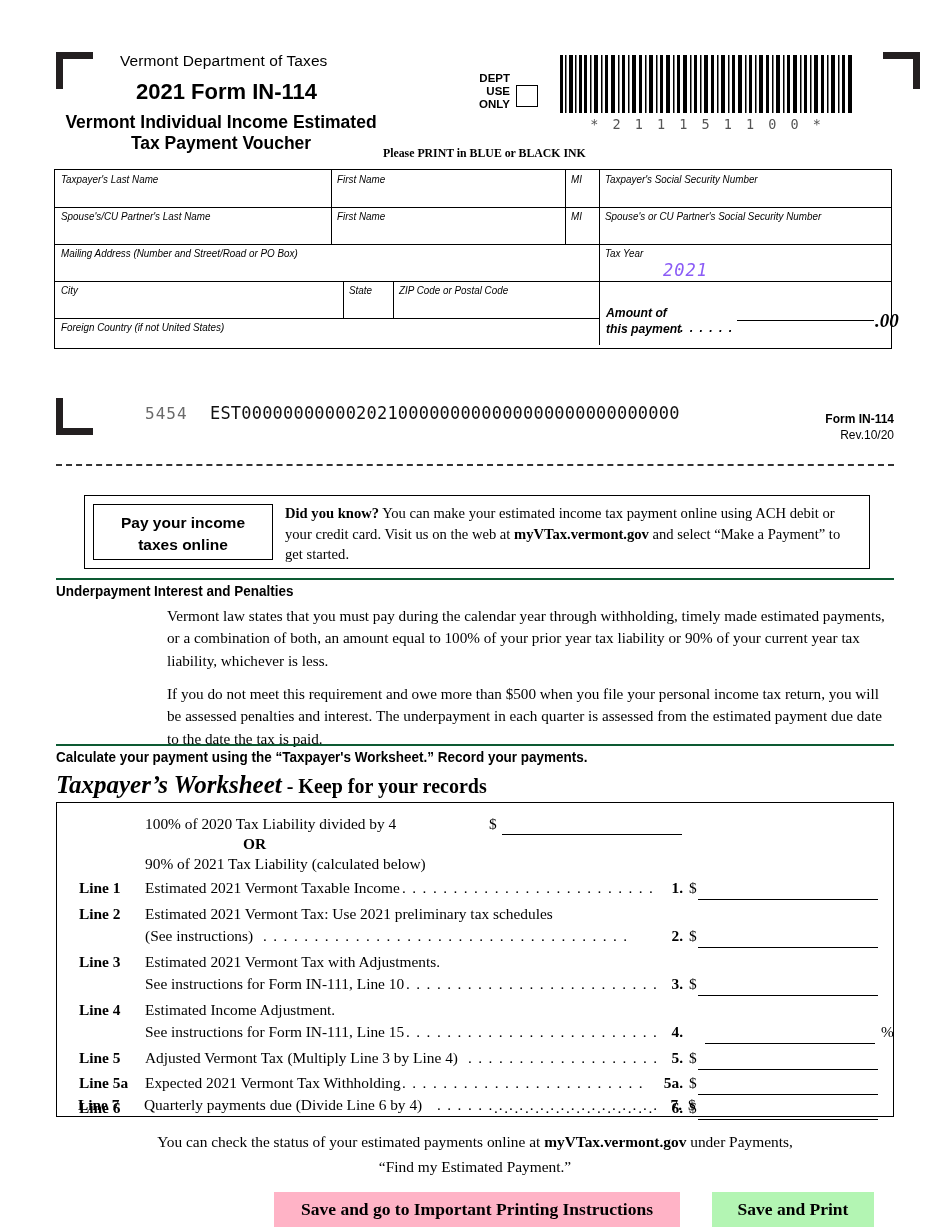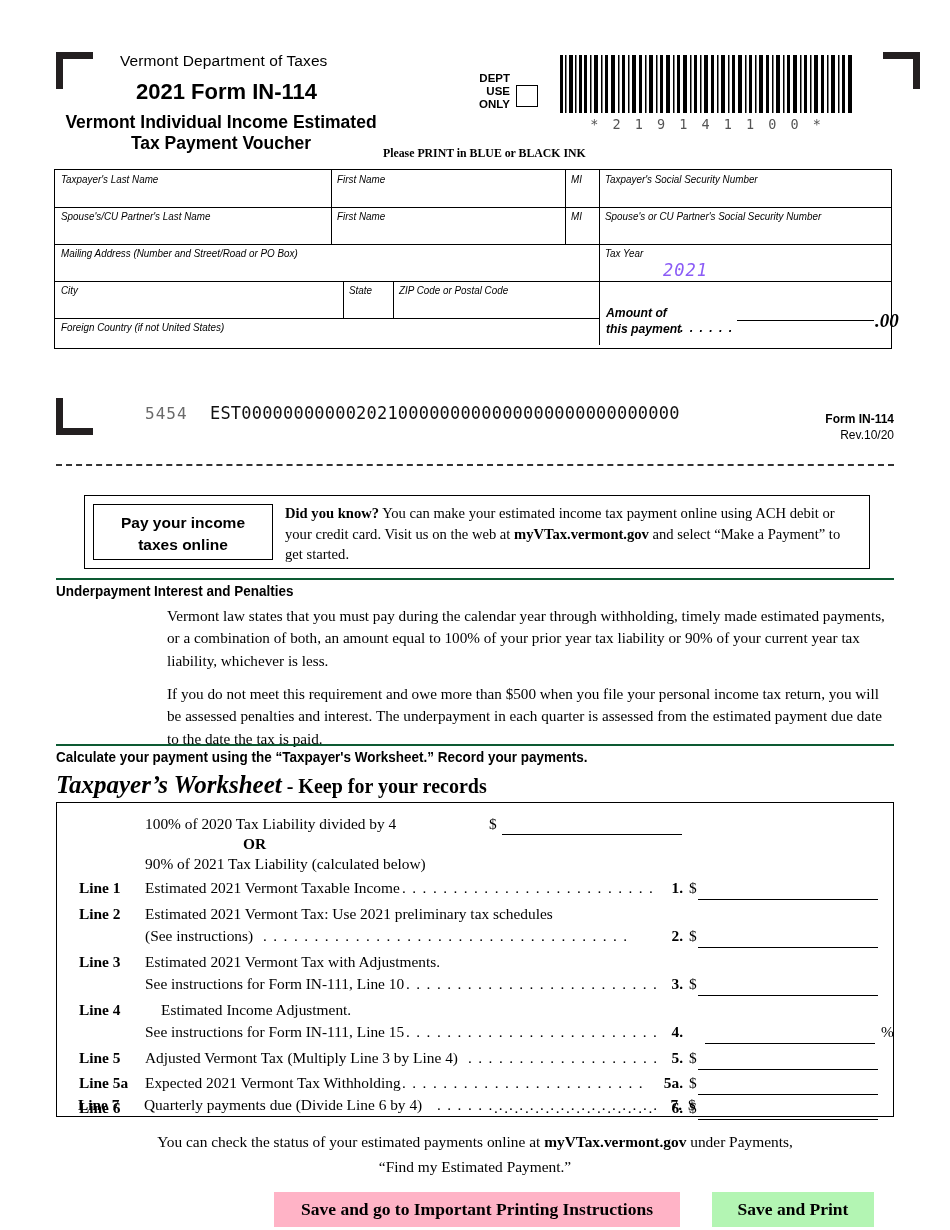--- a/index.html
+++ b/index.html
@@ -414,21 +414,21 @@
       <rect x="250" y="0" width="1.5" height="58"></rect>
         <rect x="254" y="0" width="4" height="58"></rect>
       <rect x="261" y="0" width="3" height="58"></rect>
         <rect x="267" y="0" width="1.5" height="58"></rect>
       <rect x="271" y="0" width="4" height="58"></rect>
         <rect x="278" y="0" width="1.5" height="58"></rect>
       <rect x="282" y="0" width="3" height="58"></rect>
         <rect x="288" y="0" width="4" height="58"></rect>
     </g>
   </svg>
-  <div class="barcode-num">* 2 1 9 1 4 1 1 0 0 *</div>
+  <div class="barcode-num">* 2 1 1 1 5 1 1 0 0 *</div>
   <div class="print-ink">Please PRINT in BLUE or BLACK INK</div>
 
   <div class="voucher">
 
     <div class="vline-h" style="left:0; top:37px; width:836px;"></div>
     <div class="vline-h" style="left:0; top:74px; width:836px;"></div>
     <div class="vline-h" style="left:0; top:111px; width:836px;"></div>
     <div class="vline-h" style="left:0; top:148px; width:544px;"></div>
 
     <div class="vline-v" style="left:276px; top:0; height:74px;"></div>
@@ -522,21 +522,21 @@
 
     <div class="ws-lineno" style="top:150px;">Line 3</div>
     <div class="ws-text" style="top:150px;">Estimated 2021 Vermont Tax with Adjustments.</div>
     <div class="ws-text" style="top:172px;">See instructions for Form IN-111, Line 10</div>
     <div class="ws-leader" style="left:349px; top:172px; width:251px;">. . . . . . . . . . . . . . . . . . . . . . . . .</div>
     <div class="ws-num" style="left:598px; top:172px; width:28px;">3.</div>
     <div class="ws-dollar" style="top:172px;">$</div>
     <div class="ws-fill" style="top:191px;"></div>
 
     <div class="ws-lineno" style="top:198px;">Line 4</div>
-    <div class="ws-text" style="top:198px;margin-left:16px;">Estimated Income Adjustment.</div>
+    <div class="ws-text" style="top:198px;">Estimated Income Adjustment.</div>
     <div class="ws-text" style="top:220px;">See instructions for Form IN-111, Line 15</div>
     <div class="ws-leader" style="left:349px; top:220px; width:251px;">. . . . . . . . . . . . . . . . . . . . . . . . .</div>
     <div class="ws-num" style="left:598px; top:220px; width:28px;">4.</div>
     <div class="ws-fill" style="left:648px; top:239px; width:170px;"></div>
     <div class="ws-pct" style="top:220px;">%</div>
 
     <div class="ws-lineno" style="top:246px;">Line 5</div>
     <div class="ws-text" style="top:246px;">Adjusted Vermont Tax (Multiply Line 3 by Line 4)</div>
     <div class="ws-leader" style="left:411px; top:246px; width:189px;">. . . . . . . . . . . . . . . . . . .</div>
     <div class="ws-num" style="left:598px; top:246px; width:28px;">5.</div>

